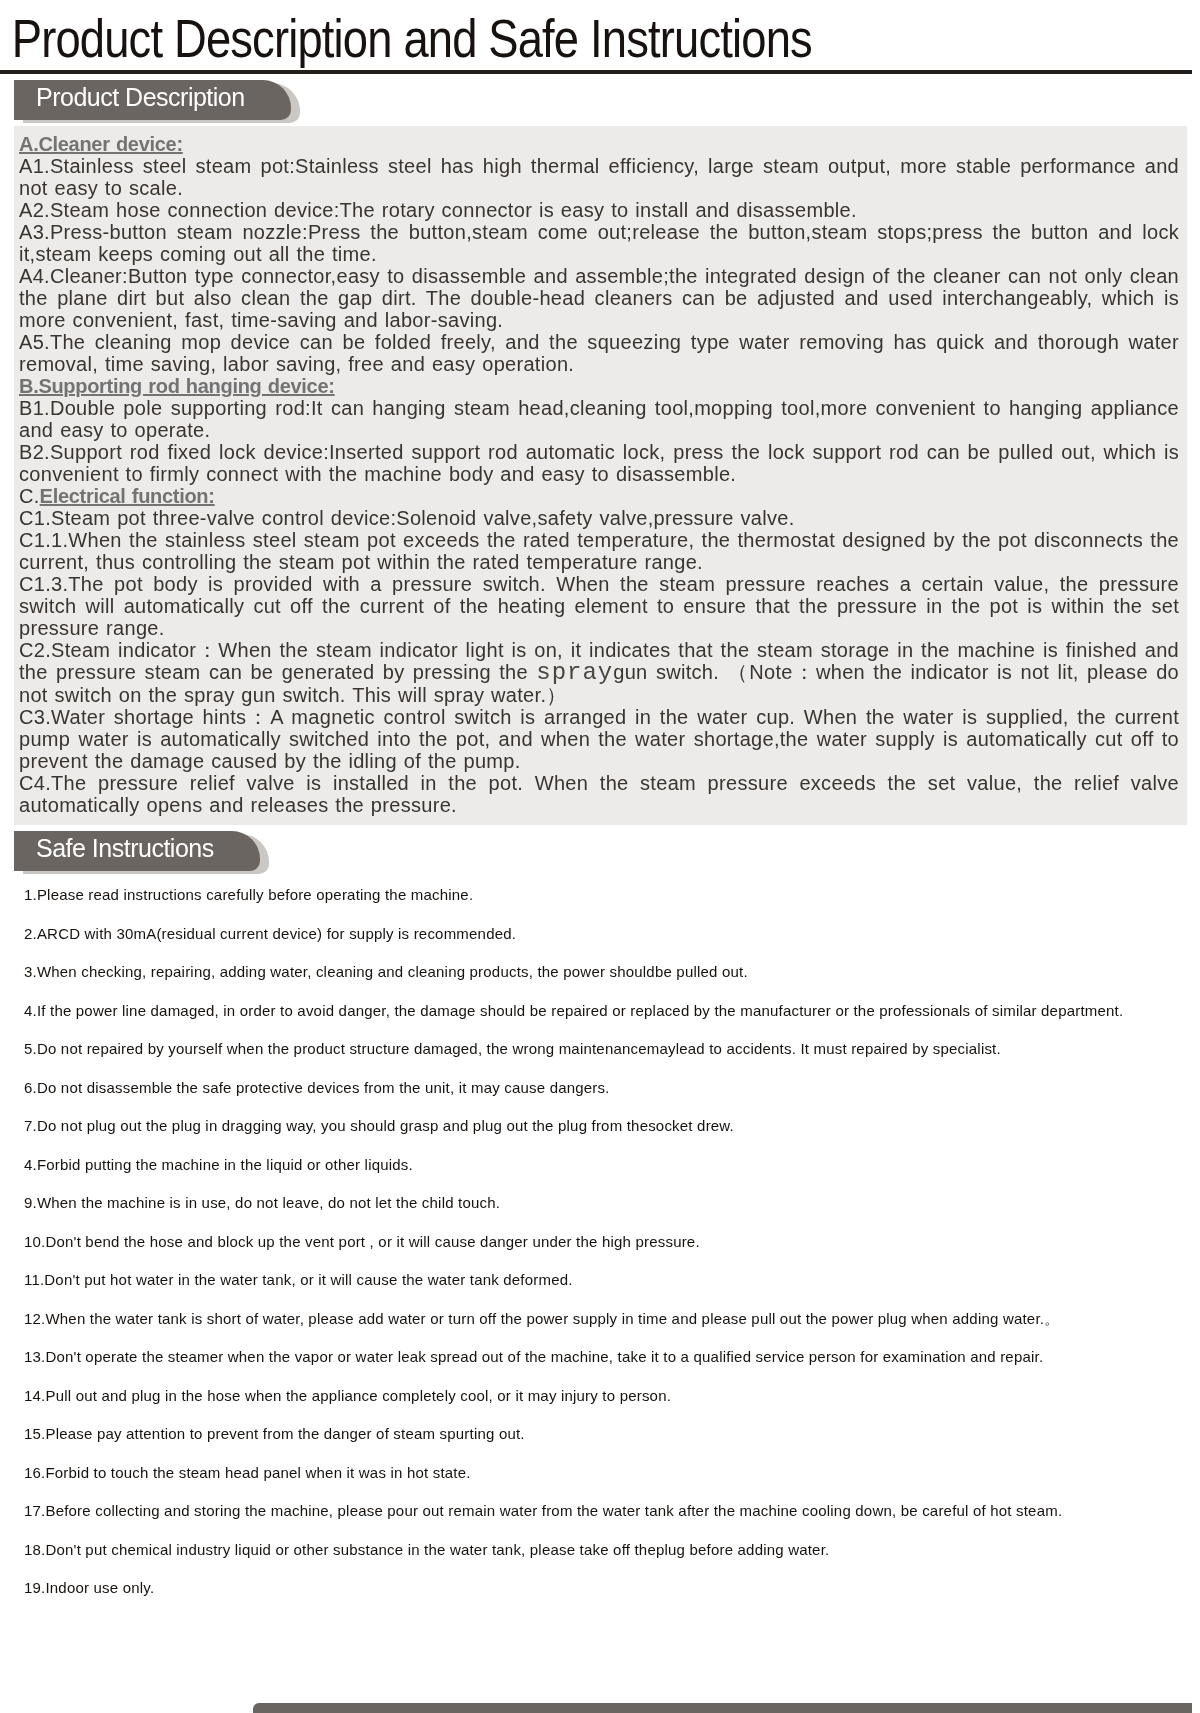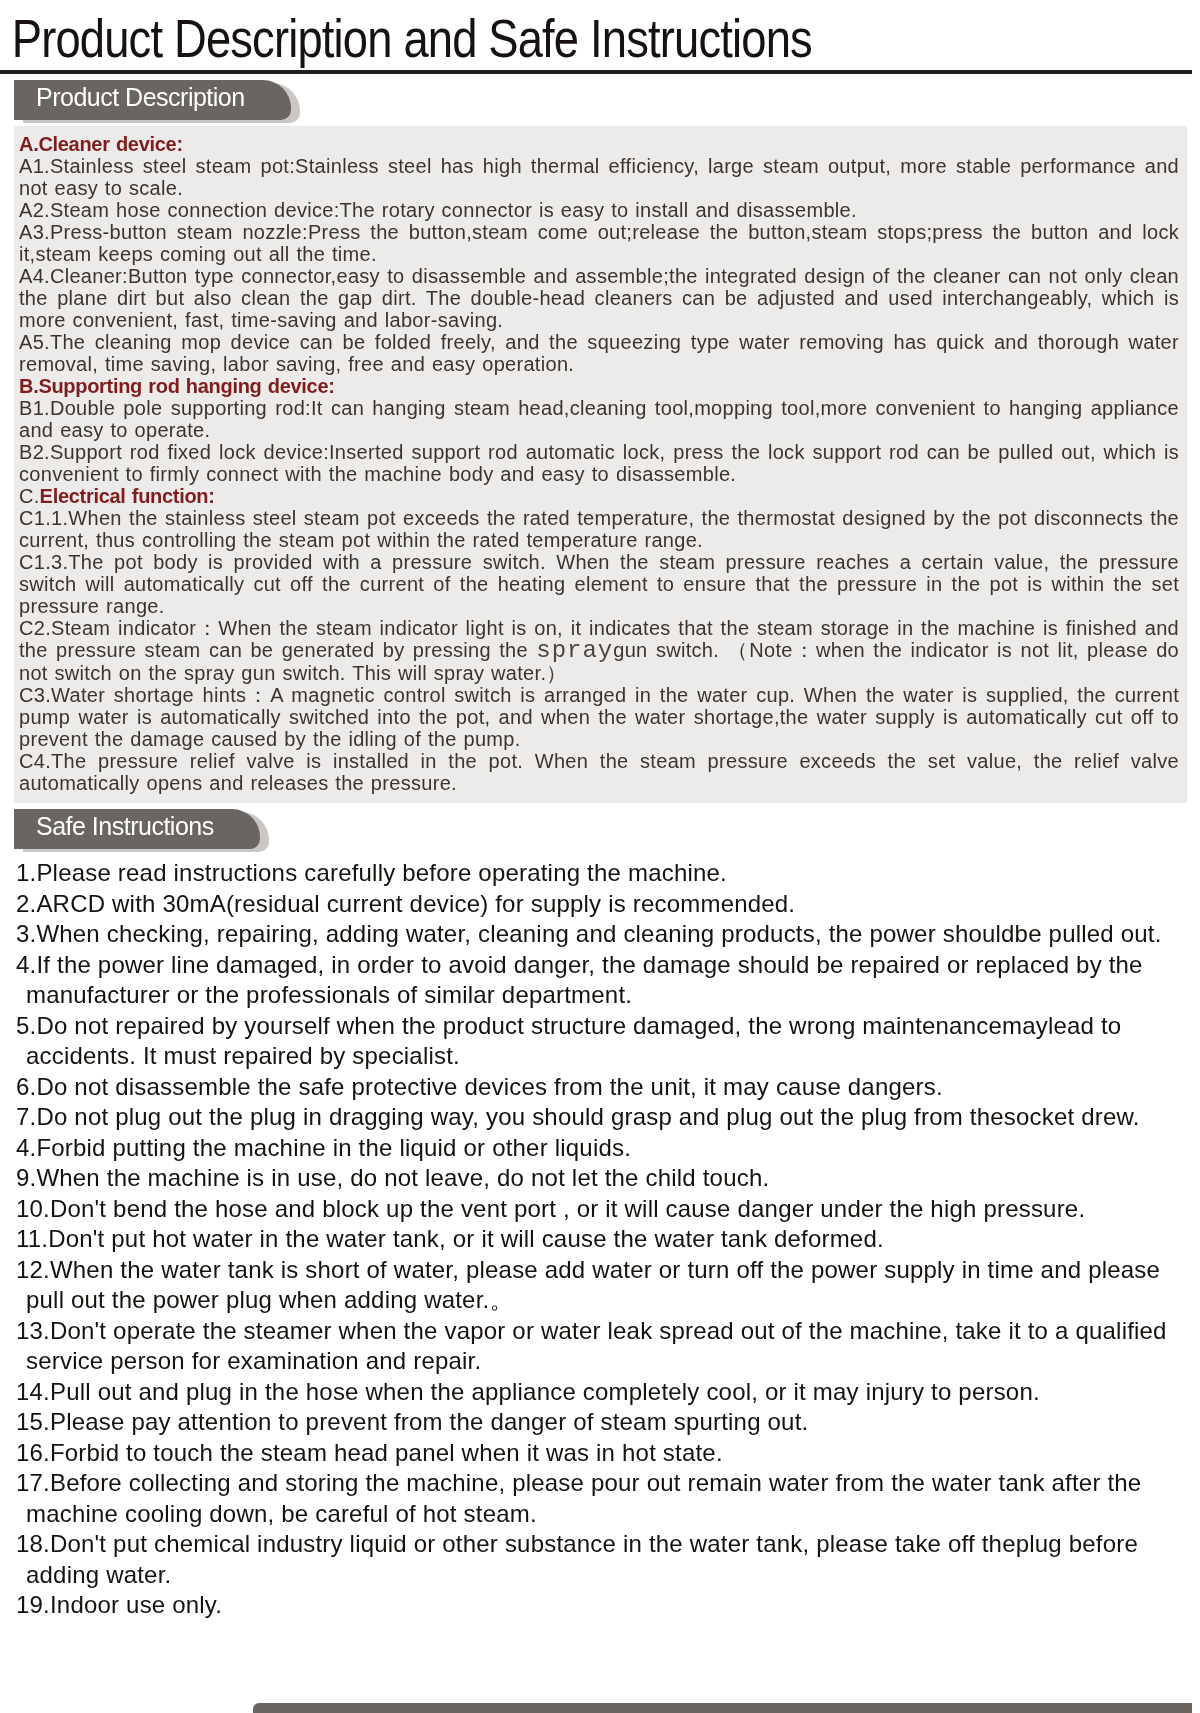--- a/index.html
+++ b/index.html
@@ -63,36 +63,37 @@
     margin:0;
     font-size:20px;
     line-height:22px;
     letter-spacing:0.3px;
     word-spacing:1px;
     text-align:justify;
   }
   .seg-bold{
     font-weight:700;
     letter-spacing:-0.3px;
-    color:#7f1d1d;
+    color:#737373;
+    text-decoration:underline;
   }
   .seg-mono{
     font-family:"Liberation Mono", monospace;
     font-size:24px;
     letter-spacing:1px;
     color:#4a453f;
   }
   .si-body{
     margin:9px 0 0 16px;
     width:1172px;
     color:var(--list-text);
   }
   .si-item{
-    margin:0;
-    font-size:24px;
+    margin:8px;
+    font-size:15px;
     line-height:30.5px;
     letter-spacing:0.2px;
     padding-left:10px;
     text-indent:-10px;
   }
   .bottom-bar{
     position:absolute;
     left:253px;right:0;bottom:0;
     height:10px;
     background:var(--tab-bg);
@@ -115,20 +116,21 @@
       <p class="pd-para"><span class="seg-bold">A.Cleaner device:</span></p>
       <p class="pd-para"><span>A1.Stainless steel steam pot:Stainless steel has high thermal efficiency, large steam output, more stable performance and not easy to  scale.</span></p>
       <p class="pd-para"><span>A2.Steam hose connection device:The rotary connector is easy to install and disassemble.</span></p>
       <p class="pd-para"><span>A3.Press-button steam nozzle:Press the button,steam come out;release the button,steam stops;press the button and lock it,steam keeps coming out all the time.</span></p>
       <p class="pd-para"><span>A4.Cleaner:Button type connector,easy to disassemble and assemble;the integrated design of the cleaner can not only clean the plane dirt but also clean the gap dirt. The double-head cleaners can be adjusted and used interchangeably, which is more convenient, fast, time-saving and labor-saving.</span></p>
       <p class="pd-para"><span>A5.The cleaning mop device can be folded freely, and the squeezing type water removing has quick and thorough water removal, time saving, labor saving, free and easy operation.</span></p>
       <p class="pd-para"><span class="seg-bold">B.Supporting rod hanging device:</span></p>
       <p class="pd-para"><span>B1.Double pole supporting rod:It can hanging steam head,cleaning tool,mopping tool,more convenient to hanging appliance and easy to operate.</span></p>
       <p class="pd-para"><span>B2.Support rod fixed lock device:Inserted support rod automatic lock, press the lock support rod can be pulled out, which is convenient to firmly connect with the machine body and easy to disassemble.</span></p>
       <p class="pd-para"><span>C.</span><span class="seg-bold">Electrical function:</span></p>
+      <p class="pd-para"><span>C1.Steam pot three-valve control device:Solenoid  valve,safety  valve,pressure  valve.</span></p>
       <p class="pd-para"><span>C1.1.When the stainless steel steam pot exceeds the rated temperature, the thermostat designed by the pot disconnects the current, thus controlling the steam pot within the rated temperature range.</span></p>
       <p class="pd-para"><span>C1.3.The pot body is provided with a pressure switch. When the steam pressure reaches a certain value, the pressure switch will automatically cut off the current of the heating element to ensure that the pressure in the pot is within the set pressure range.</span></p>
       <p class="pd-para"><span>C2.Steam indicator：When the steam indicator light is on, it indicates that the steam storage in the machine is finished and the pressure steam can be generated by pressing the </span><span class="seg-mono">spray</span><span>gun switch.  （Note：when the indicator is not lit,  please do not switch on the spray gun switch.  This will spray water.）</span></p>
       <p class="pd-para"><span>C3.Water shortage hints：A magnetic control switch is arranged in the water cup.  When the water is supplied,  the current pump water is automatically switched into the pot,  and when the water shortage,the water supply is automatically cut off to prevent the damage caused by the idling of the  pump.</span></p>
       <p class="pd-para"><span>C4.The pressure relief valve is installed in the pot. When the steam pressure exceeds the set value, the relief valve automatically opens and releases the pressure.</span></p>
     </div>
 
   <div class="section-tab">
     <span>Safe Instructions</span>
   </div>

